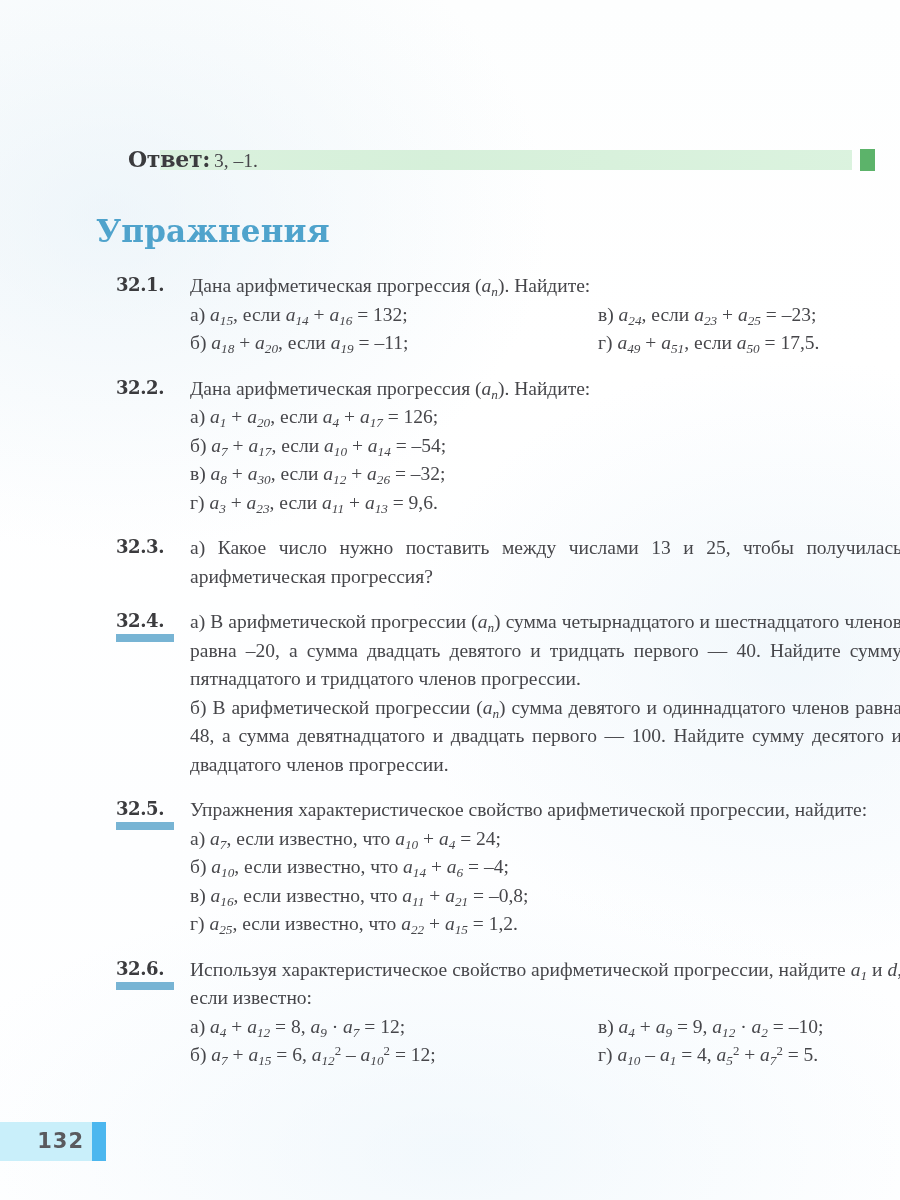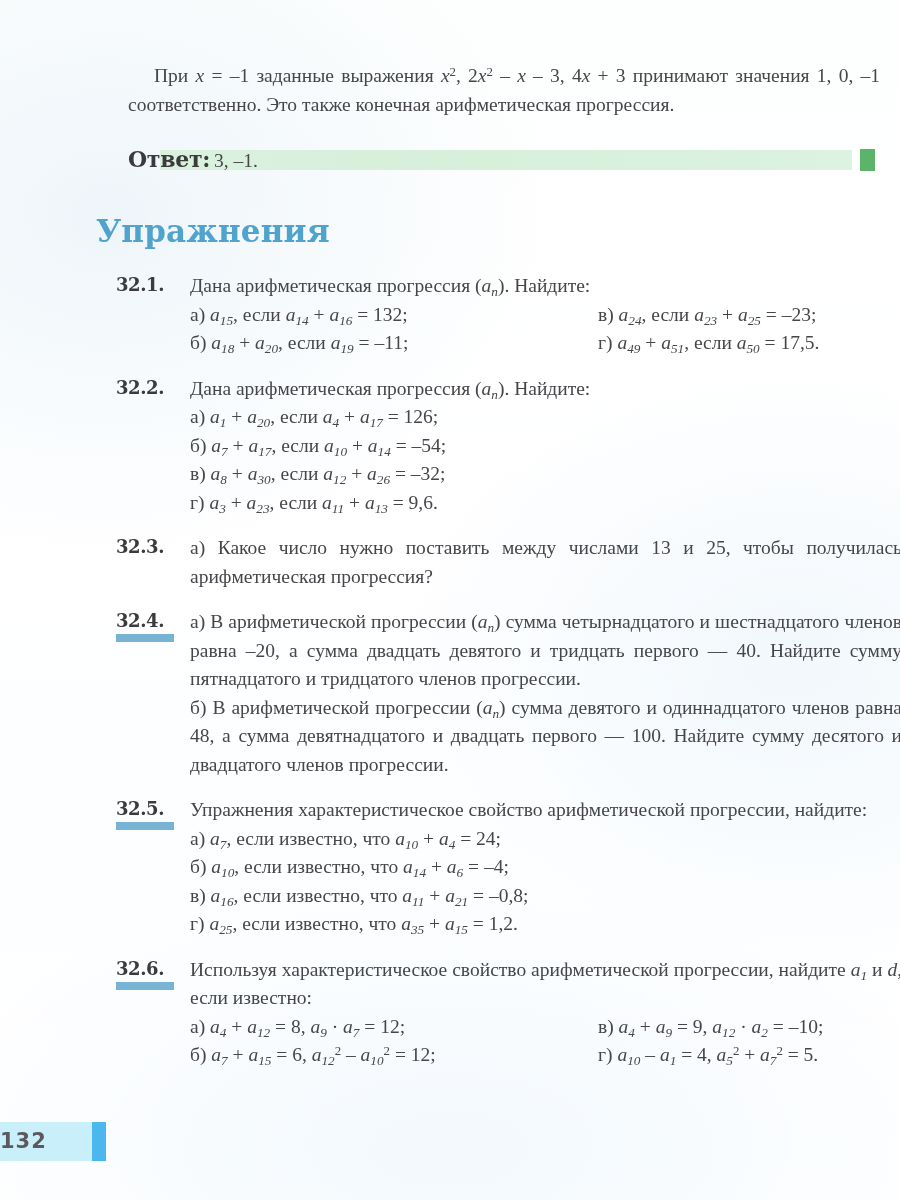--- a/index.html
+++ b/index.html
@@ -188,39 +188,36 @@
     height: 39px;
     background: #4cb7ef;
   }
   .folio-num {
     position: absolute;
     left: 0;
     top: 1122px;
     width: 92px;
     height: 39px;
     line-height: 39px;
-    text-align: left;
+    text-align: right;
     padding-right: 8px;
     box-sizing: border-box;
     font-family: "DejaVu Sans", "Liberation Sans", sans-serif;
     font-weight: 700;
     font-size: 21px;
     letter-spacing: 1px;
     color: #5a5a5e;
   }
 </style>
 </head>
 <body>
 
 <div class="page">
   <div class="paper-tint"></div>
 
-  <div class="intro">
-    <span class="indent"></span><span>При <i>x</i> = –1 заданные выражения <i>x</i><sup>2</sup>, 2<i>x</i><sup>2</sup> – <i>x</i> – 3, 4<i>x</i> + 3 принимают значения 1, 0, –1 соответственно. Это также конечная арифметическая прогрессия.</span>
-  </div>
 
   <div class="answer-band"></div>
   <div class="answer-chip"></div>
   <div class="answer-row">
     <span class="indent"></span><span class="answer-label">Ответ:</span>
     <span class="answer-value">3, –1.</span>
   </div>
 
   <div class="section-title">Упражнения</div>
 
@@ -262,21 +259,21 @@
         </div>
       </div>
       <div class="ex">
         <div class="ex-num">32.5.</div>
         <div class="ex-mark"></div>
         <div class="ex-body">
           <div class="lead">Упражнения характеристическое свойство арифметической прогрессии, найдите:</div>
           <div class="item">а) <i>a</i><sub>7</sub>, если известно, что <i>a</i><sub>10</sub> + <i>a</i><sub>4</sub> = 24;</div>
           <div class="item">б) <i>a</i><sub>10</sub>, если известно, что <i>a</i><sub>14</sub> + <i>a</i><sub>6</sub> = –4;</div>
           <div class="item">в) <i>a</i><sub>16</sub>, если известно, что <i>a</i><sub>11</sub> + <i>a</i><sub>21</sub> = –0,8;</div>
-          <div class="item">г) <i>a</i><sub>25</sub>, если известно, что <i>a</i><sub>35</sub> + <i>a</i><sub>15</sub> = 1,2.</div>
+          <div class="item">г) <i>a</i><sub>25</sub>, если известно, что <i>a</i><sub>22</sub> + <i>a</i><sub>15</sub> = 1,2.</div>
         </div>
       </div>
       <div class="ex">
         <div class="ex-num">32.6.</div>
         <div class="ex-mark"></div>
         <div class="ex-body">
           <div class="lead">Используя характеристическое свойство арифметической прогрессии, найдите <i>a</i><sub>1</sub> и <i>d</i>, если известно:</div>
           <div class="cols">
             <span class="item">а) <i>a</i><sub>4</sub> + <i>a</i><sub>12</sub> = 8, <i>a</i><sub>9</sub> · <i>a</i><sub>7</sub> = 12;</span>
             <span class="item">в) <i>a</i><sub>4</sub> + <i>a</i><sub>9</sub> = 9, <i>a</i><sub>12</sub> · <i>a</i><sub>2</sub> = –10;</span>

